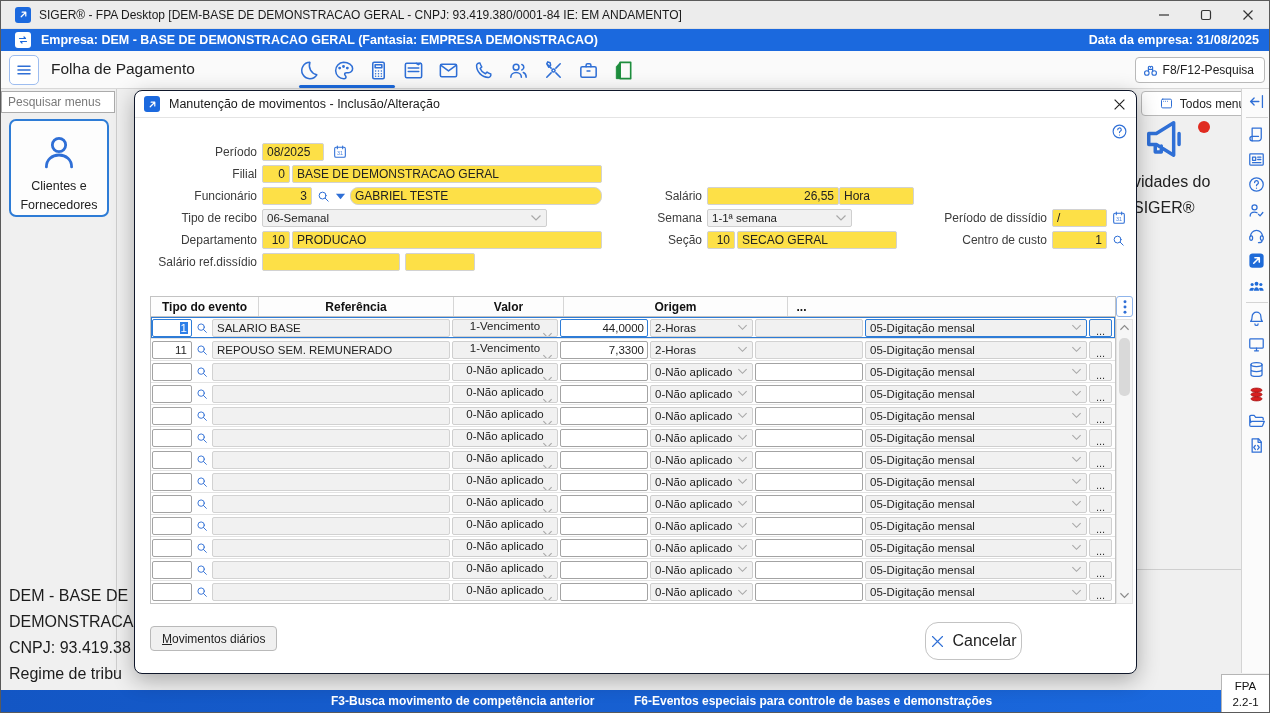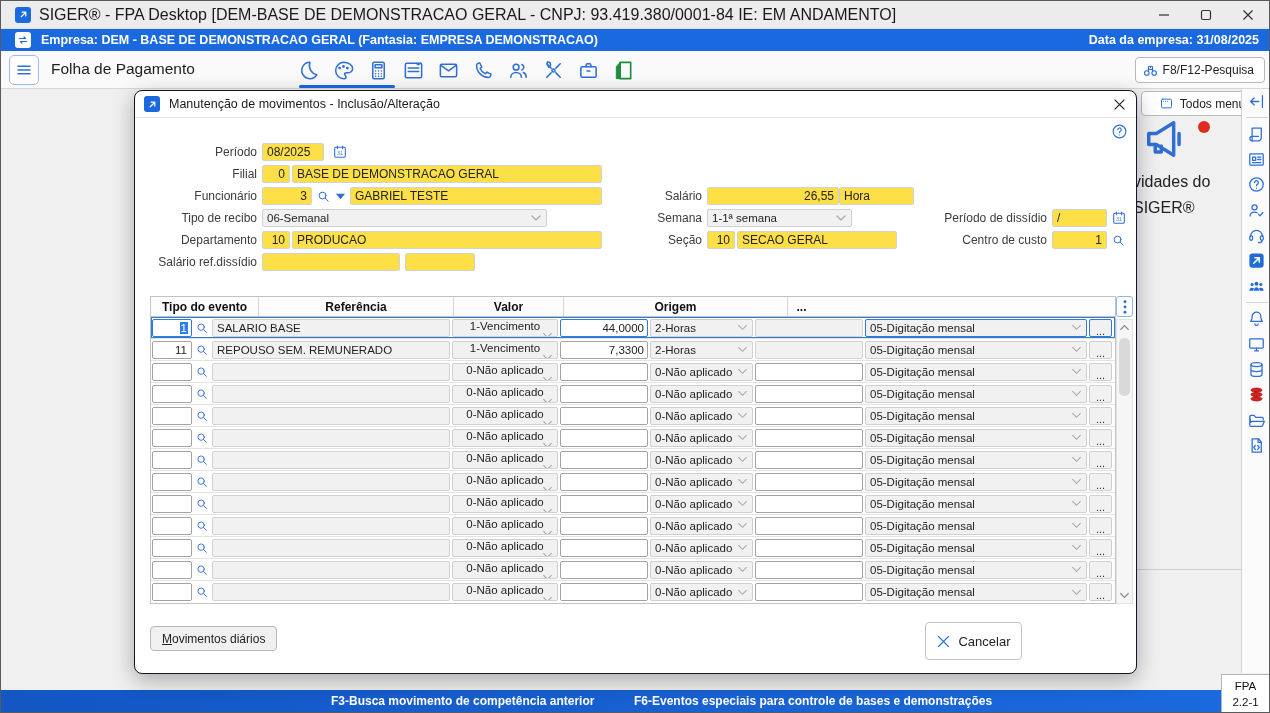--- a/index.html
+++ b/index.html
@@ -5,21 +5,21 @@
   * { box-sizing: border-box; margin: 0; padding: 0; }
   html,body { width:1270px; height:713px; }
   body { font-family:"Liberation Sans", sans-serif; background:#f0f0f0; position:relative; overflow:hidden; border:1px solid #5a5a5a; }
 
   svg { display:block; }
   .ic { stroke:#2f6fd6; fill:none; stroke-width:1.6; stroke-linecap:round; stroke-linejoin:round; }
 
   
   .titlebar { position:absolute; left:0; top:0; width:100%; height:28px; background:#ececec; display:flex; align-items:center; border-bottom:1px solid #e0e0e0;}
   .app-ico { width:16px; height:16px; background:#1b69de; border-radius:3px; margin:0 8px 0 14px; display:flex; align-items:center; justify-content:center; }
-  .titlebar .title { font-size:16px; color:#1a1a1a; }
+  .titlebar .title { font-size:12px; color:#1a1a1a; }
   .win-controls { margin-left:auto; display:flex; height:100%; }
   .win-btn { width:42px; height:100%; display:flex; align-items:center; justify-content:center; color:#333; }
 
   
   .companybar { position:absolute; left:0; top:28px; width:100%; height:22px; background:#1b69de; display:flex; align-items:center; }
   .sync-ico { width:16px; height:16px; background:#fff; border-radius:3px; margin:0 10px 0 14px; display:flex; align-items:center; justify-content:center; }
   .companybar .ctext { color:#fff; font-weight:bold; font-size:12.5px; }
   .companybar .cdate { margin-left:auto; margin-right:10px; color:#fff; font-weight:bold; font-size:12.5px; }
 
   
@@ -95,21 +95,21 @@
   
   .vscroll { position:absolute; left:981px; top:205px; width:17px; height:308px; }
   .vdots-btn { position:absolute; left:0; top:0; width:17px; height:21px; background:#fff; border:1px solid #8fb4ea; border-radius:3px; display:flex; align-items:center; justify-content:center; }
   .sb-track { position:absolute; left:0; top:23px; width:17px; height:285px; background:#f6f6f6; border:1px solid #e3e3e3; }
   .sb-up { position:absolute; left:1px; top:25px; width:15px; height:14px; }
   .sb-down { position:absolute; left:1px; top:292px; width:15px; height:14px; }
   .sb-thumb { position:absolute; left:3px; top:42px; width:11px; height:58px; background:#d9d9d9; border-radius:5px; }
 
   
   .mov-btn { position:absolute; left:15px; top:535px; height:25px; padding:0 11px; background:#f0f0f0; border:1px solid #b9b9b9; border-radius:4px; font-size:12px; color:#222; display:flex; align-items:center; }
-  .cancel-btn { position:absolute; left:790px; top:531px; width:97px; height:38px; background:#fff; border:1px solid #c3c3c3; border-radius:4px; display:flex; align-items:center; justify-content:center; gap:7px; font-size:13px; color:#222; }
+  .cancel-btn { position:absolute; left:790px; top:531px; width:97px; height:38px; background:#fff; border:1px solid #c3c3c3; border-radius:13px; display:flex; align-items:center; justify-content:center; gap:7px; font-size:16px; color:#222; }
   .adv-btn { position:absolute; left:897px; top:531px; width:98px; height:38px; background:#1b69de; border:1px solid #1559c2; border-radius:5px; display:flex; align-items:center; justify-content:center; gap:6px; color:#fff; font-size:12px; }
   .adv-btn .lines { text-align:center; line-height:14px; }
 
   
   .statusbar { position:absolute; left:0; bottom:0; width:1222px; height:22px; background:linear-gradient(90deg,#1356c4,#1b69de); display:flex; align-items:center; }
   .sb-f3 { position:absolute; left:330px; color:#fff; font-size:12px; font-weight:bold; }
   .sb-f6 { position:absolute; left:605px; color:#fff; font-size:12px; font-weight:bold;padding-left:28px; }
   .version-box { position:absolute; right:0; bottom:0; width:48px; height:38px; background:#fff; border-left:1px solid #b5b5b5; border-top:1px solid #b5b5b5; text-align:center; font-size:11.5px; color:#111; line-height:16px; padding-top:3px; z-index:6; }
 </style>
 </head>
@@ -209,20 +209,36 @@
         <circle class="ic" cx="6.8" cy="15.5" r="3.2"></circle>
         <circle class="ic" cx="17.2" cy="15.5" r="3.2"></circle>
         <path class="ic" d="M9 13V7.5A1.5 1.5 0 0 1 10.5 6h0A1.5 1.5 0 0 1 12 7.5 1.5 1.5 0 0 1 13.5 6h0A1.5 1.5 0 0 1 15 7.5V13M10 10.5h4"></path>
       </svg>
     <span>F8/F12-Pesquisa</span>
   </span>
 </div>
 
 <div class="main">
 
+  <div class="left-panel">
+    <input class="search-menus" placeholder="Pesquisar menus" style="">
+    <div class="tile">
+      <svg width="42" height="42" viewBox="0 0 24 24">
+          <circle class="ic" cx="12" cy="8" r="3.8"></circle>
+          <path class="ic" d="M4.8 20.5c0-4.2 3.2-6.8 7.2-6.8s7.2 2.6 7.2 6.8"></path>
+        </svg>
+      <div class="tlabel">Clientes e Fornecedores</div>
+    </div>
+    <div class="company-info">
+      <div>DEM - BASE DE</div>
+      <div>DEMONSTRACA</div>
+      <div>CNPJ: 93.419.38</div>
+      <div>Regime de tribu</div>
+    </div>
+  </div>
 
   <div class="todos-btn">
     <svg width="15" height="15" viewBox="0 0 24 24">
         <rect class="ic" x="4" y="5" width="16" height="14" rx="2"></rect>
         <path class="ic" stroke-width="1.9" d="M7.5 8.5h.01M10.5 8.5h.01M13.5 8.5h.01"></path>
       </svg>
     <span>Todos menus</span>
   </div>
 
   <div class="news">
@@ -345,21 +361,21 @@
           <svg width="15" height="15" viewBox="0 0 24 24">
             <circle class="ic" stroke-width="1.9" cx="10.5" cy="10.5" r="5.5"></circle>
             <path class="ic" stroke-width="1.9" d="M14.7 14.7L19.5 19.5"></path>
           </svg>
         </span>
       <span class="fico" style="left:198px;top:96px;width:14px;">
           <svg width="11" height="9" viewBox="0 0 12 9">
             <path d="M1 1.5l5 6 5-6z" fill="#2f6fd6"></path>
           </svg>
         </span>
-      <span class="gfield" style="left:215px;top:96px;width:252px;">GABRIEL TESTE</span>
+      <span class="gfield" style="left:215px;top:96px;width:252px;border-radius:8px;">GABRIEL TESTE</span>
 
       <span class="flabel" style="left:445px;top:96px;width:122px;">Salário</span>
       <span class="gfield num" style="left:572px;top:96px;width:132px;">26,55</span>
       <span class="gfield" style="left:704px;top:96px;width:75px;">Hora</span>
 
       <span class="flabel" style="left:0;top:118px;width:122px;">Tipo de recibo</span>
       <span class="gsel" style="left:127px;top:118px;width:285px;">
           <span>06-Semanal</span>
           <svg class="chev" width="12" height="8" viewBox="0 0 24 14">
             <path d="M3 2l9 9 9-9" stroke="#a8a8a8" stroke-width="2.4" fill="none"></path>

